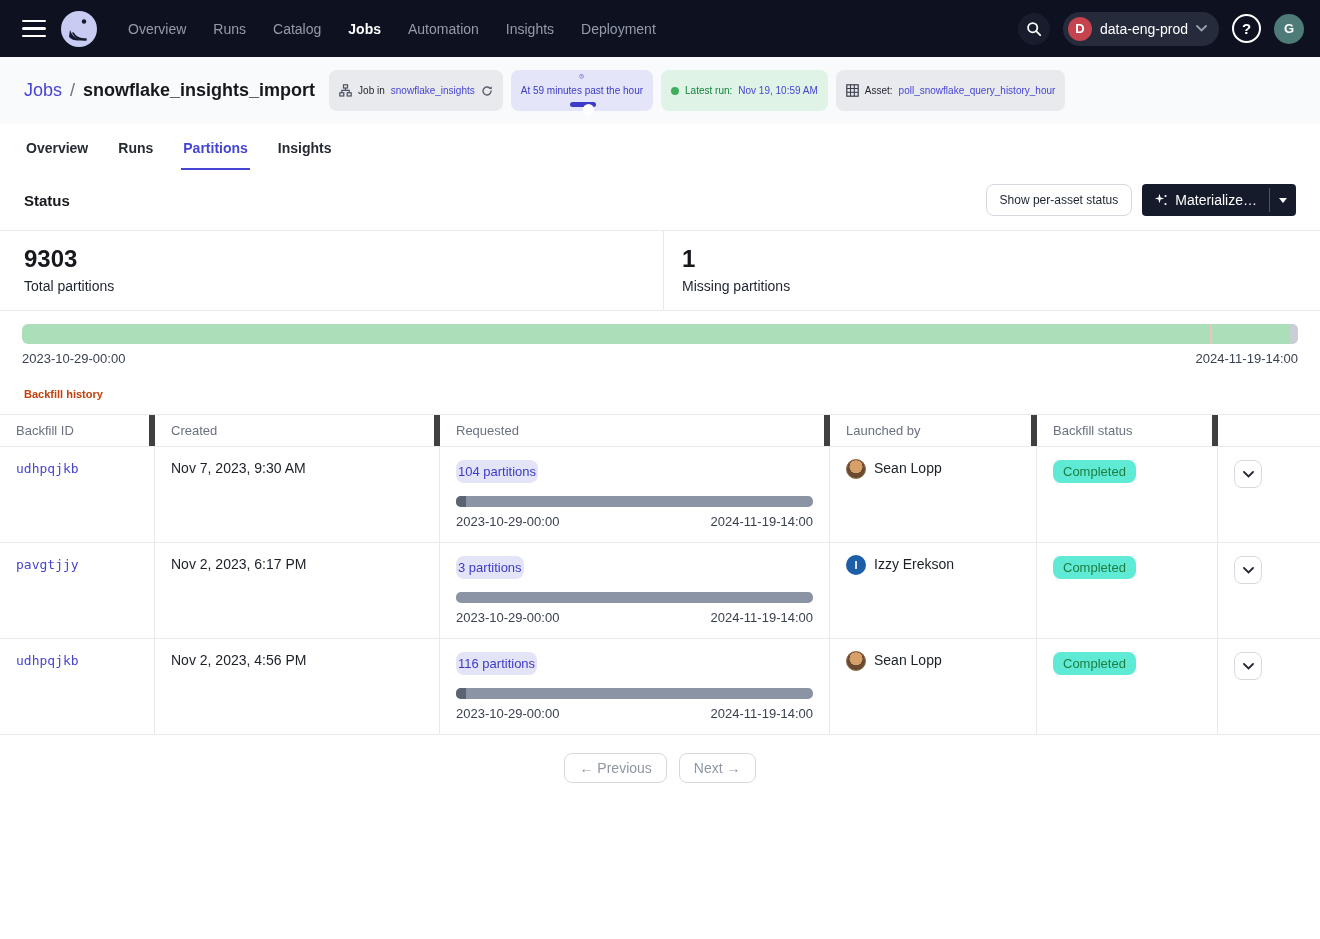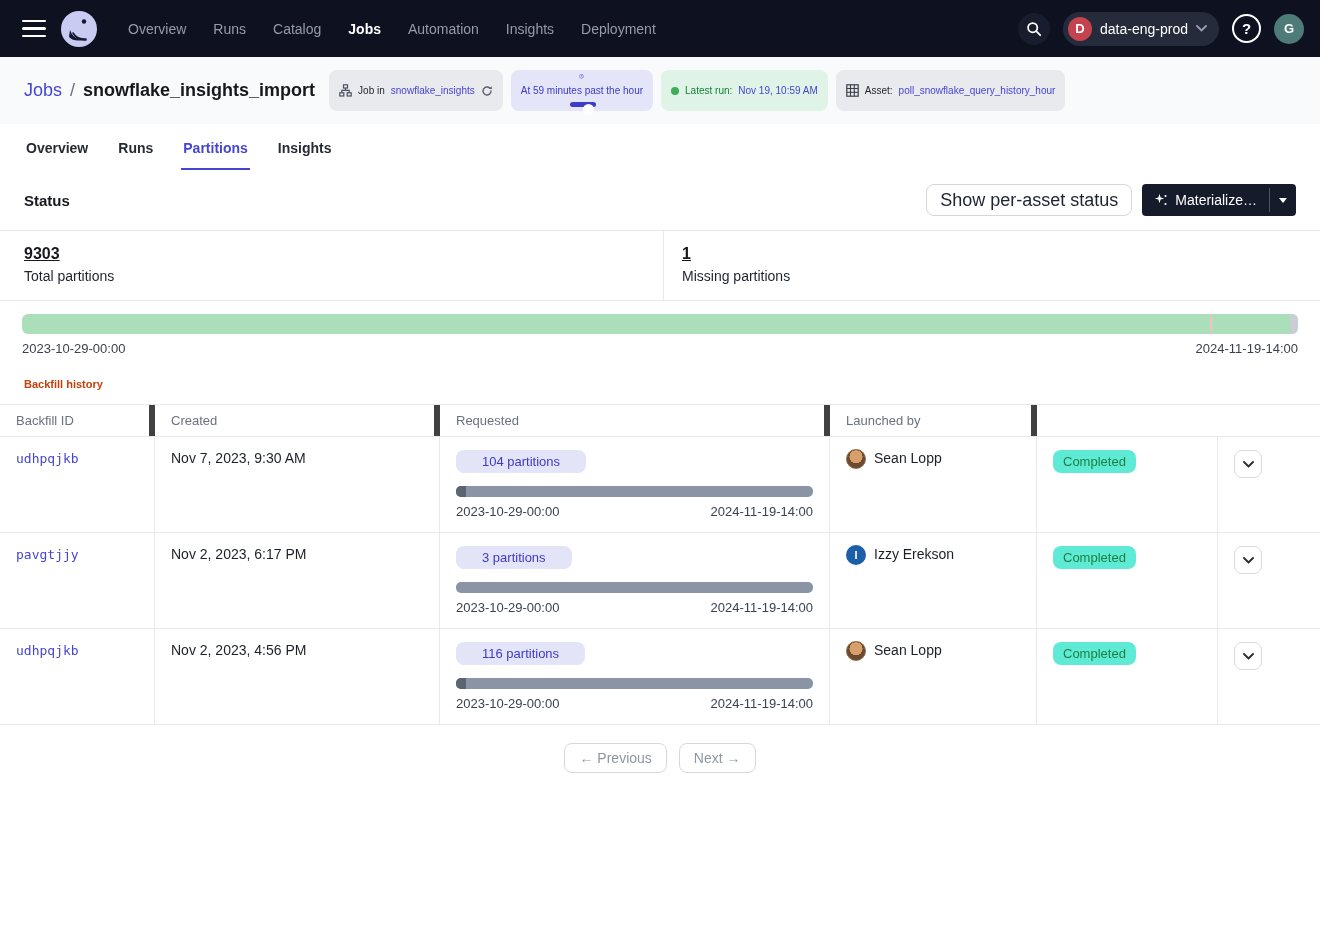--- a/index.html
+++ b/index.html
@@ -41,50 +41,50 @@
 
   
   .tabs-row { padding:0 24px; display:flex; gap:26px; background:#fff; }
   .tab { font-size:14px; font-weight:600; color:#252a33; padding:16px 2px 12px; border-bottom:2px solid transparent; cursor:pointer; }
   .tab.active { color:#4645d2; border-bottom-color:#4645d2; }
 
   
   .status-header { display:flex; align-items:center; justify-content:space-between; padding:14px 24px; border-bottom:1px solid #e7e9ec; }
   .section-title { font-size:15px; font-weight:700; color:#16181d; }
   .status-actions { display:flex; align-items:center; gap:10px; }
-  .btn-outline { height:32px; background:#fff; border:1px solid #d4d8de; border-radius:8px; padding:0 13px; font-size:18px; color:#1d2330; font-family:inherit; cursor:pointer; }
+  .btn-outline { height:32px; background:#fff; border:1px solid #d4d8de; border-radius:8px; padding:0 13px; font-size:12px; color:#1d2330; font-family:inherit; cursor:pointer; }
   .btn-dark-group { display:flex; align-items:stretch; height:32px; background:#161b2c; border-radius:4px; overflow:hidden; color:#fff; }
   .btn-dark-main { display:flex; align-items:center; gap:7px; padding:0 12px; font-size:14px; cursor:pointer; }
   .btn-dark-sep { width:1px; background:rgba(255,255,255,.25); margin:4px 0; }
   .btn-dark-caret { width:26px; display:flex; align-items:center; justify-content:center; cursor:pointer; }
   .caret-tri { width:0; height:0; border-left:4px solid transparent; border-right:4px solid transparent; border-top:5px solid #fff; }
 
   .stats-row { display:flex; border-bottom:1px solid #e7e9ec; }
   .stat { padding:14px 24px 16px; }
   .stat.first { width:663px; }
   .stat.second { border-left:1px solid #e7e9ec; padding-left:18px; }
-  .stat-value { font-size:16px; font-weight:700; color:#16181d;text-decoration:underline; }
+  .stat-value { font-size:24px; font-weight:700; color:#16181d; }
   .stat-label { font-size:14px; color:#1d2330; margin-top:5px; }
 
   .bar-section { padding:13px 22px 0; }
   .partition-bar { height:20px; border-radius:6px; background:#abdfba; position:relative; overflow:hidden; }
   .fail-line { position:absolute; left:93.1%; top:0; bottom:0; width:2px; background:#f2bfc3; }
   .missing-cap { position:absolute; right:0; top:0; bottom:0; width:8px; background:#c9ced6; }
   .bar-dates { display:flex; justify-content:space-between; margin-top:7px; font-size:13px; color:#3a4150; }
 
   
   .backfill-title { padding:22px 24px 14px; font-size:11px; font-weight:700; color:#c2410c; }
   .tgrid { display:grid; grid-template-columns:155px 285px 390px 207px 181px 1fr; }
   .thead { border-top:1px solid #e7e9ec; border-bottom:1px solid #e7e9ec; }
   .th { font-size:13px; color:#6a7180; padding:8px 16px; border-right:6px solid #404040; }
   .th:last-child, .td:last-child { border-right:none; }
   .trow { border-bottom:1px solid #e7e9ec; min-height:86px; }
   .td { padding:13px 16px; border-right:1px solid #e7e9ec; font-size:14px; color:#1b2028; }
   .td.id a { font-family:"DejaVu Sans Mono", monospace; font-size:13px; color:#4645d2; text-decoration:none; cursor:pointer; }
-  .req-pill { display:inline-block; background:#e4e4f8; color:#3c3bc6; border-radius:8px; padding:4px 26px; font-size:13px; }
+  .req-pill { display:inline-block; background:#e4e4f8; color:#3c3bc6; border-radius:8px; padding:4px 2px; font-size:13px; }
   .req-bar { margin-top:13px; height:11px; border-radius:5px; background:#8a94a4; position:relative; overflow:hidden; }
   .req-bar .head { position:absolute; left:0; top:0; bottom:0; width:10px; background:#5a6472; }
   .req-dates { display:flex; justify-content:space-between; margin-top:7px; font-size:13px; color:#3a4150; }
   .td.launched { display:flex; align-items:flex-start; gap:8px; }
   .avatar-s { width:20px; height:20px; border-radius:50%; flex:0 0 auto; margin-top:-1px; }
   .avatar-photo { background:radial-gradient(circle at 50% 38%, #d7a06b 0 45%, #6b4a2f 46% 100%); border:1px solid #8a6a46; }
   .avatar-initial { background:#1c5fa8; color:#fff; font-size:11px; font-weight:700; display:flex; align-items:center; justify-content:center; }
   .status-pill { display:inline-block; background:#5eead4; color:#1f7f41; border-radius:8px; padding:4px 10px; font-size:13px; }
   .row-caret-btn { width:28px; height:28px; background:#fff; border:1px solid #d7dbe0; border-radius:8px; display:flex; align-items:center; justify-content:center; cursor:pointer; }
 
@@ -236,20 +236,21 @@
   </div>
 </div>
 
 <div class="backfill-title">Backfill history</div>
 
 <div class="tgrid thead">
   <div class="th">Backfill ID</div>
   <div class="th">Created</div>
   <div class="th">Requested</div>
   <div class="th">Launched by</div>
+  <div class="th">Backfill status</div>
   <div class="th"></div>
 </div>
 
 <div class="tgrid trow">
   <div class="td id"><a>udhpqjkb</a></div>
   <div class="td">Nov 7, 2023, 9:30 AM</div>
   <div class="td">
     <span class="req-pill">104 partitions</span>
     <div class="req-bar">
         <span class="head"></span>

